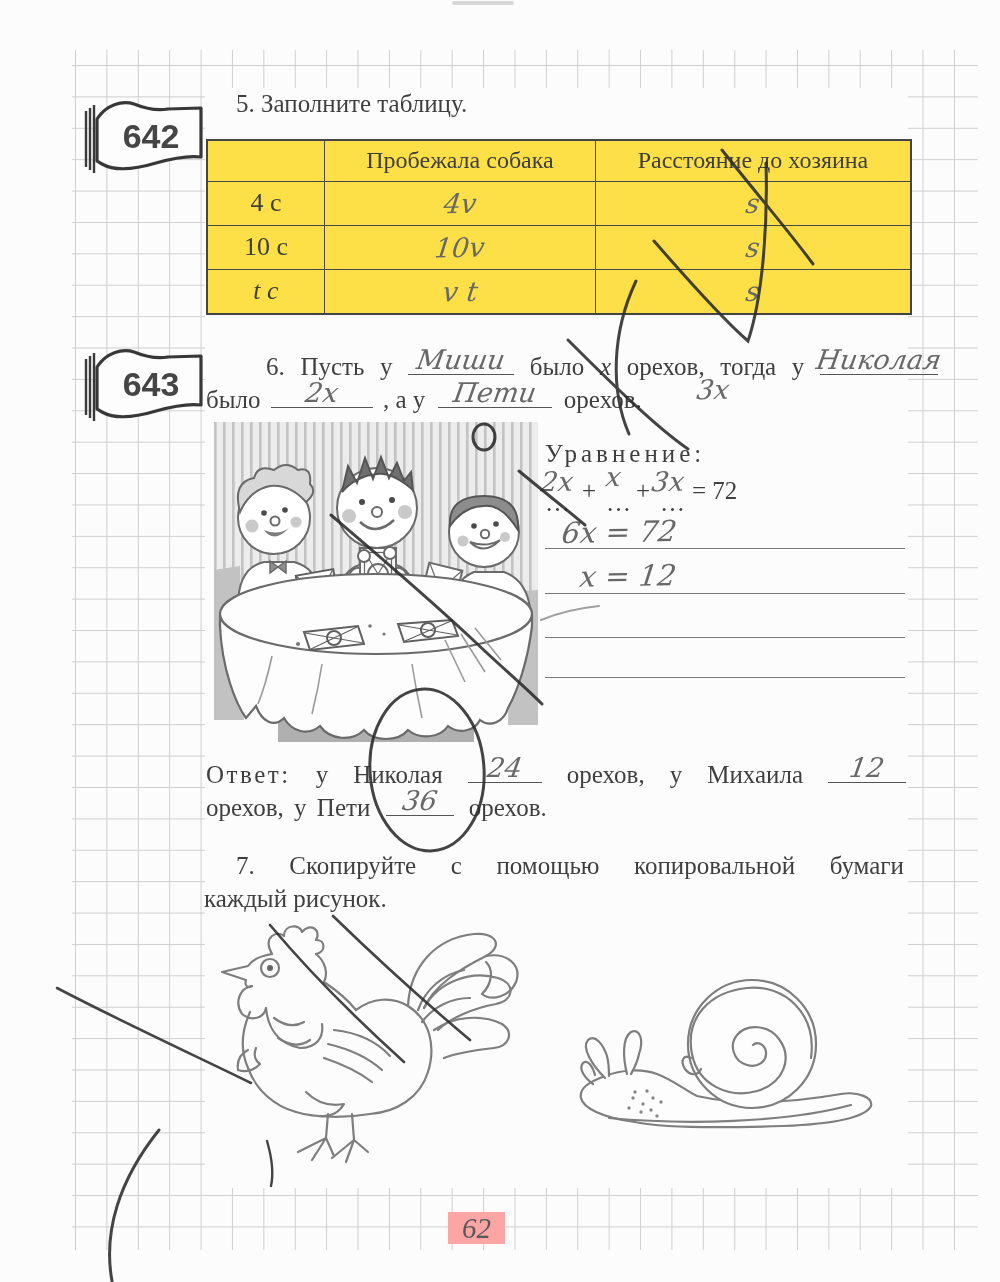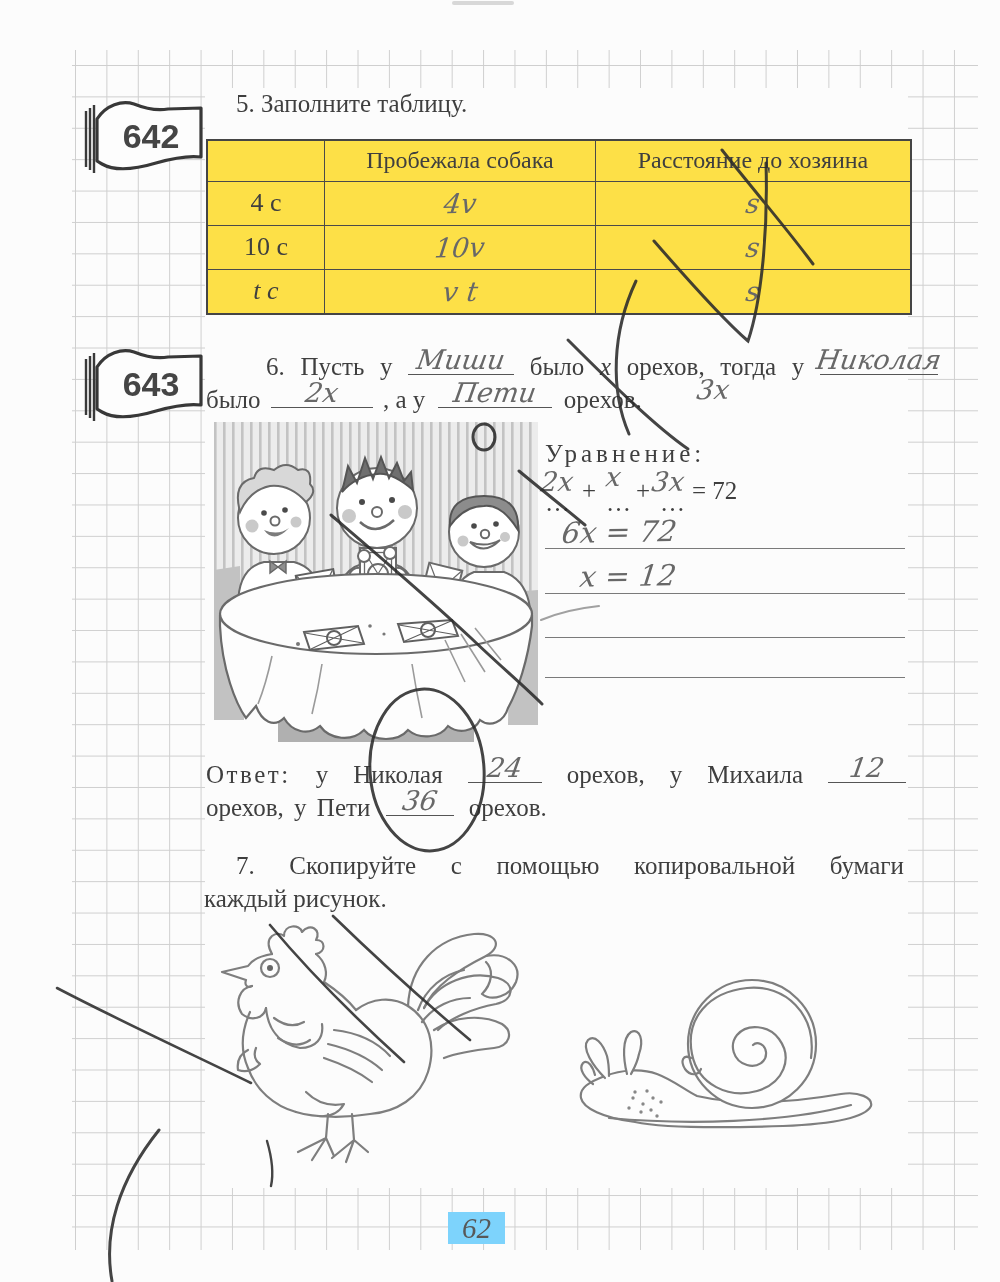--- a/index.html
+++ b/index.html
@@ -21,21 +21,21 @@
   .hw-on-blank{position:absolute;left:50%;bottom:1px;transform:translateX(-50%) skewX(-9deg);}
   .justified{display:block;text-align:justify;text-align-last:justify;white-space:normal;}
   
   #t5table{border-collapse:collapse;table-layout:fixed;background:#fde047;}
   #t5table td{border:1.6px solid #4a4a4a;text-align:center;vertical-align:middle;padding:0;}
   #t5table{border:2.5px solid #454545;}
   .th-cell{font-size:24px;}
   .rowlab{font-size:26px;}
   .work-line{position:absolute;width:360px;border-top:1.6px solid #7a7a7a;}
   .eq-print{position:absolute;font-size:25px;color:#3f3f3f;}
-  .pagenum{font-style:italic;font-size:29px;color:#585858;background:#7dd3fc;padding:0 14px;}
+  .pagenum{font-style:italic;font-size:29px;color:#585858;background:#fca5a5;padding:0 14px;}
   svg{display:block;}
 </style>
 </head>
 <body>
 
 <div id="page">
   <div id="grid"></div>
   <div id="content-panel"></div>
 
   <div class="abs" style="left:452px;top:1px;width:62px;height:4px;background:#b9b9b9;opacity:.55;border-radius:2px;"></div>

